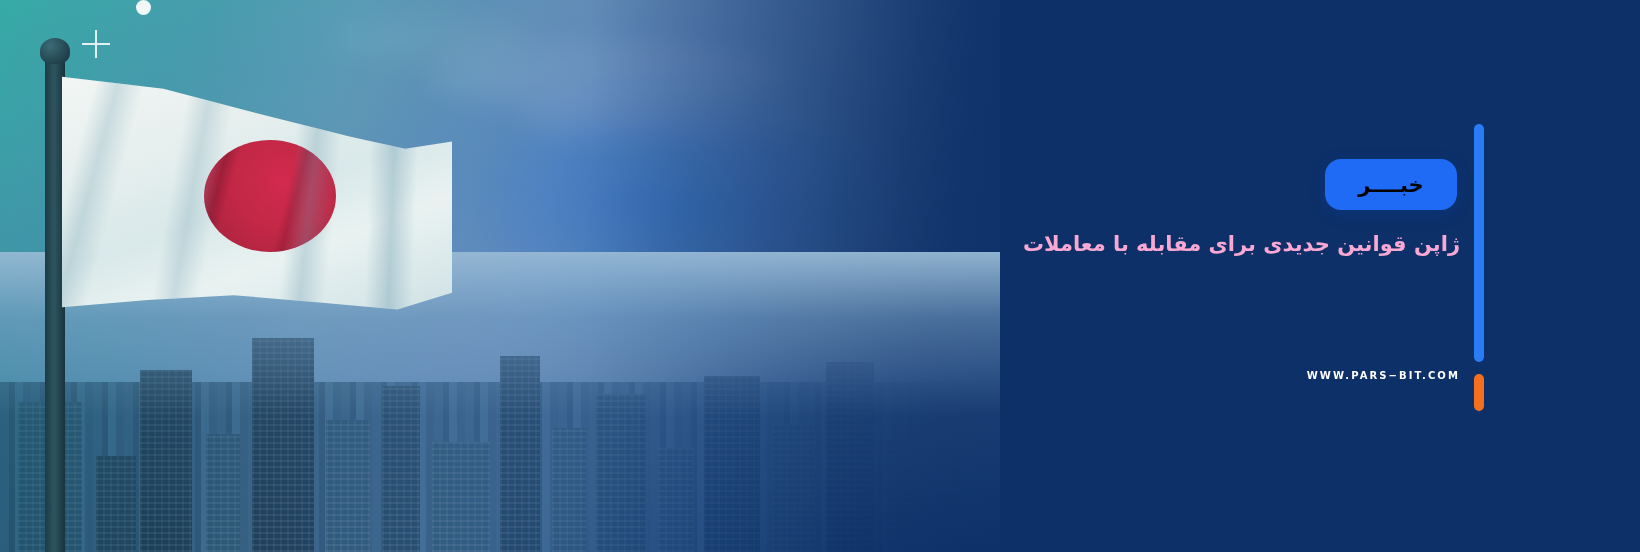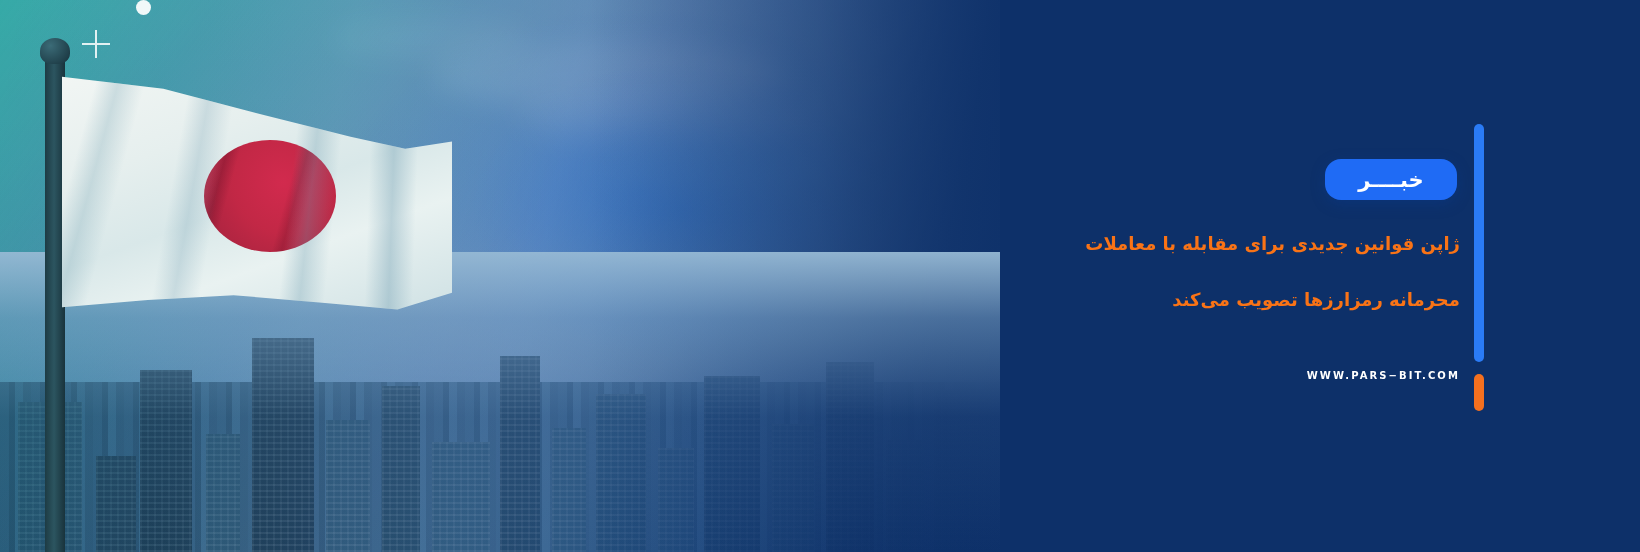--- a/index.html
+++ b/index.html
@@ -130,35 +130,35 @@
   
   .content{
     position:absolute;right:0;top:0;width:620px;height:552px;
     z-index:20;
     direction:rtl;
     text-align:right;
   }
 
   .badge{
     position:absolute;right:183px;top:159px;
-    width:132px;height:41px;
+    width:132px;height:51px;
     background:#1f6bf5;
     border-radius:16px 16px 16px 16px;
     border-top-right-radius:16px;
     display:flex;align-items:center;justify-content:center;
-    color:#ffffff;
+    color:#000000;
     font-size:21px;font-weight:700;
     letter-spacing:0px;
     box-shadow:0 4px 14px rgba(10,60,150,.35);
   }
 
   .headline{
     position:absolute;right:180px;top:216px;width:540px;
-    color:#f97316;
-    font-size:18px;
+    color:#f9a8d4;
+    font-size:21px;
     font-weight:700;
     line-height:56px;
     text-align:right;
     direction:rtl;
     white-space:nowrap;
   }
   .hl-line{display:block;}
 
   .url{
     position:absolute;right:180px;top:370px;
@@ -234,21 +234,20 @@
   <div class="plus"></div>
 
   <div class="content">
 
     <div class="badge">
       <span>خبــــر</span>
     </div>
 
     <div class="headline">
       <span class="hl-line">ژاپن قوانین جدیدی برای مقابله با معاملات</span>
-      <span class="hl-line">محرمانه رمزارزها تصویب می‌کند</span>
     </div>
 
     <div class="url">WWW.PARS−BIT.COM</div>
 
     <div class="bar-blue"></div>
     <div class="bar-orange"></div>
   </div>
 
 </div>
 

